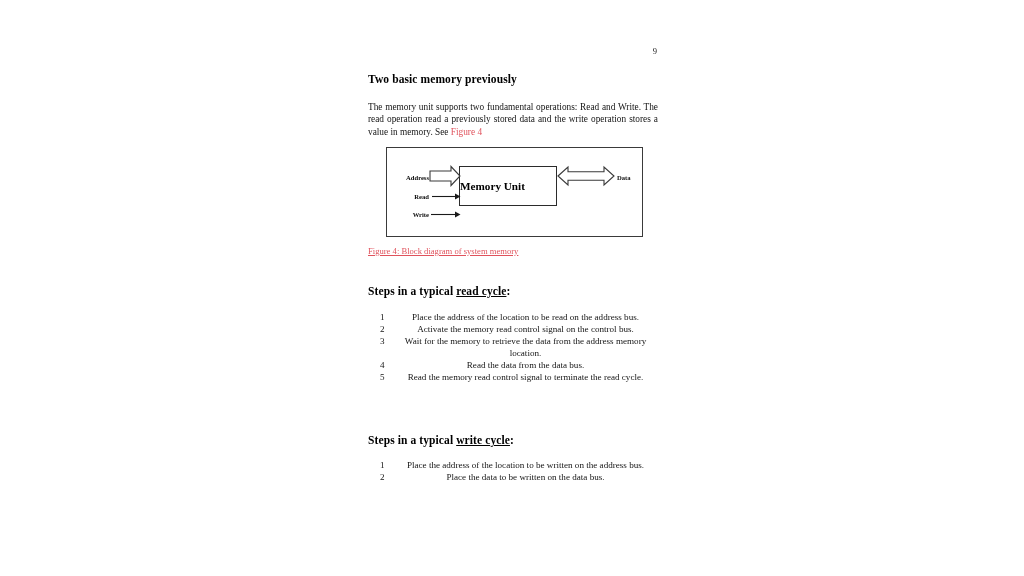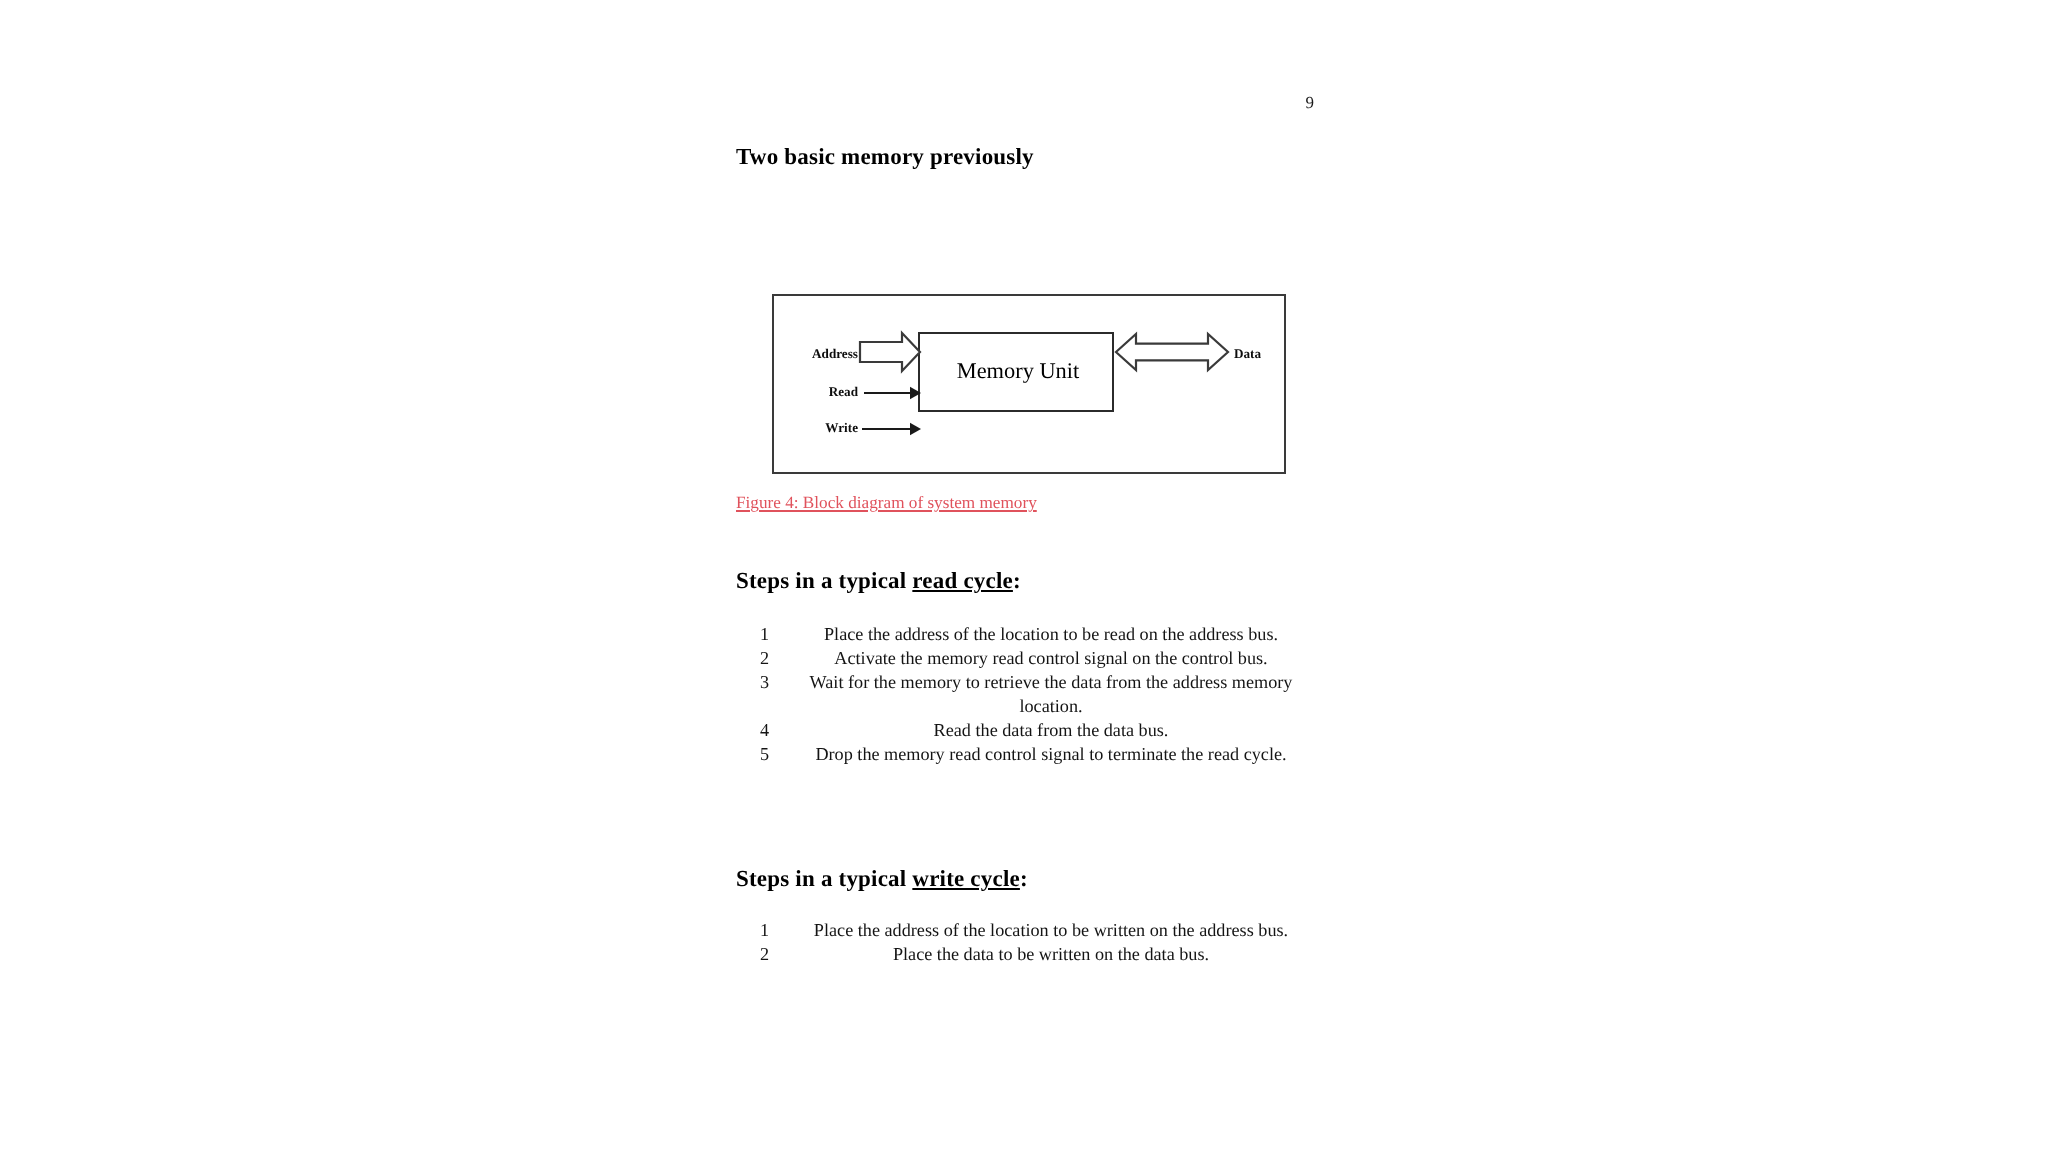--- a/index.html
+++ b/index.html
@@ -93,22 +93,21 @@
     height: 40px;
     border: 1.4px solid #2b2b2b;
     box-sizing: border-box;
     background: #ffffff;
   }
   #memory-unit-label {
     position: absolute;
     left: 0;
     top: 12px;
     width: 98px;
-    text-align: center;
-    font-weight: normal;
+    font-weight: bold;
     font-size: 11.2px;
     line-height: 14px;
     color: #000000;
     white-space: nowrap;
   }
 
   
   .diagram-label {
     position: absolute;
     font-weight: bold;
@@ -178,20 +177,21 @@
 </style>
 </head>
 <body>
 
 <div id="page">
 
   <div class="page-number">9</div>
 
   <div class="section-heading" id="heading-main">Two basic memory previously</div>
 
+  <div class="body-paragraph"><span>The memory unit supports two fundamental operations: Read and Write. The read operation read a previously stored data and the write operation stores a value in memory. See </span><span class="fig-ref">Figure 4</span></div>
 
   <div id="figure-frame">
 
     <div id="memory-unit-box">
       <div id="memory-unit-label">Memory Unit</div>
     </div>
 
     <svg class="arrow-svg" viewBox="0 0 257 90">
 
       <g>
@@ -235,21 +235,21 @@
       <div class="step-item">
         <span class="step-num">3</span>
         <span class="step-text">Wait for the memory to retrieve the data from the address memory location.</span>
       </div>
       <div class="step-item">
         <span class="step-num">4</span>
         <span class="step-text">Read the data from the data bus.</span>
       </div>
       <div class="step-item">
         <span class="step-num">5</span>
-        <span class="step-text">Drop the memory read control signal to terminate the read cycle.</span>
+        <span class="step-text">Read the memory read control signal to terminate the read cycle.</span>
       </div>
     </div>
 
   <div class="section-heading" id="heading-write"><span>Steps in a typical </span><span class="underlined">write cycle</span><span>:</span></div>
 
   <div class="step-list" id="list-write">
       <div class="step-item">
         <span class="step-num">1</span>
         <span class="step-text">Place the address of the location to be written on the address bus.</span>
       </div>

